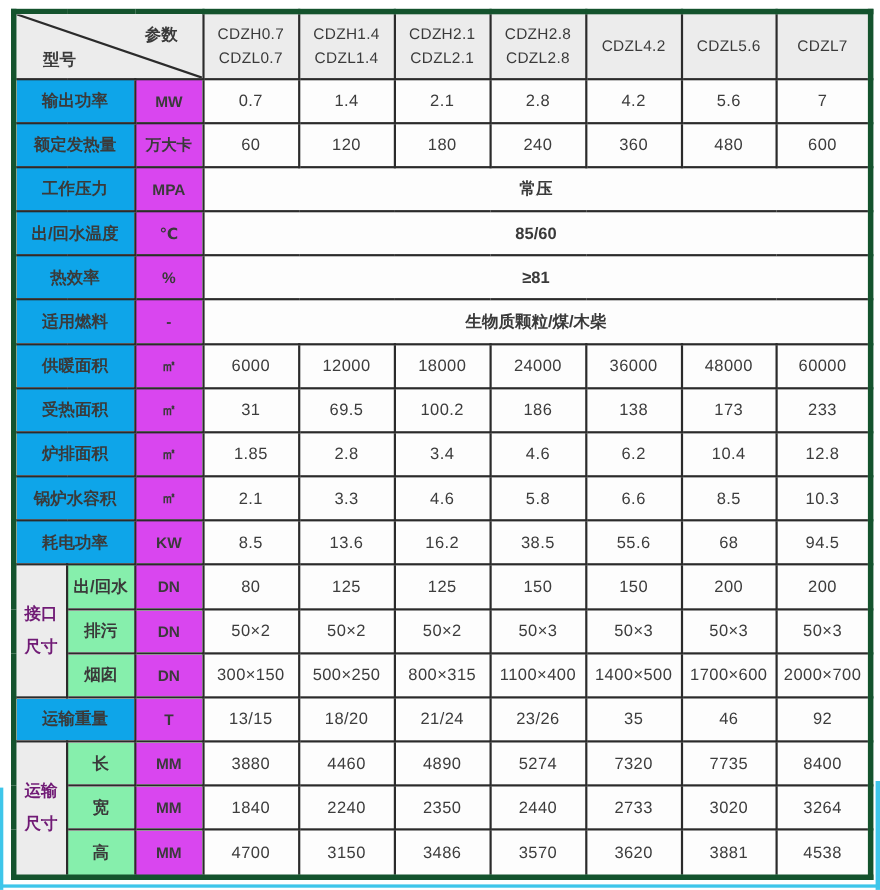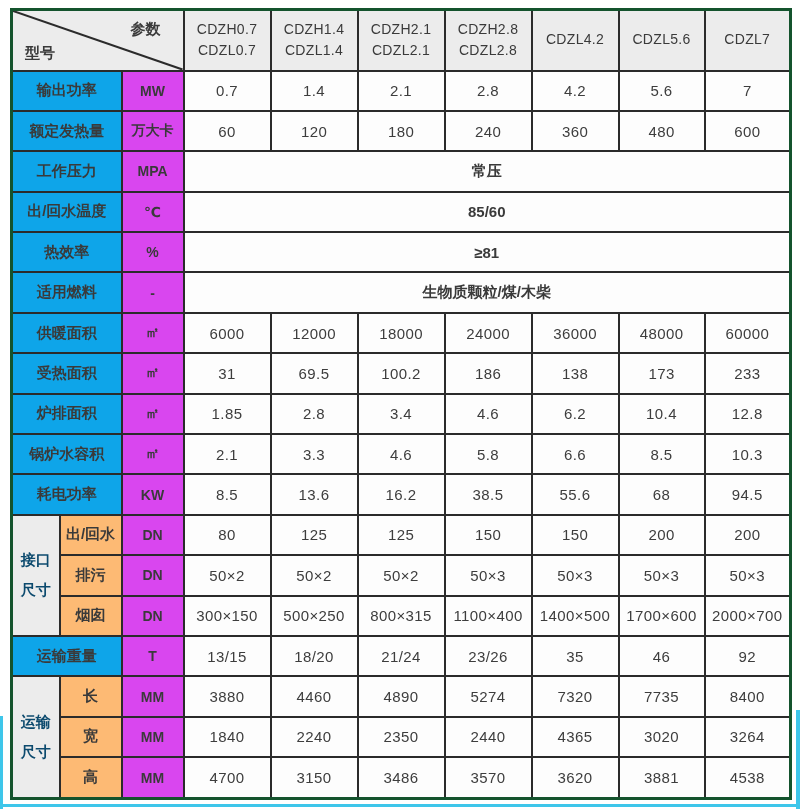--- a/index.html
+++ b/index.html
@@ -1,34 +1,34 @@
 <!DOCTYPE html>
 <html><head>
 <meta charset="utf-8">
 <style>
   html,body{margin:0;padding:0;background:#ffffff;}
   .stage{position:relative;width:800px;height:809px;background:#ffffff;overflow:hidden;
          font-family:"Liberation Sans","DejaVu Sans",sans-serif;}
   table.spec{position:absolute;left:10px;top:8px;width:781px;height:792px;
              border-collapse:collapse;table-layout:fixed;
-             border:3px solid #14532d;background:#fdfdfd;}
+             border:5px solid #14532d;background:#fdfdfd;}
   table.spec td, table.spec th{border:2px solid #2b2b2b;text-align:center;vertical-align:middle;
              padding:0;overflow:hidden;}
   thead tr{height:61px;}
   thead td, thead th{border-bottom:3px solid #2b2b2b;}
   .diag{position:relative;background:#ececec;}
   .diag svg{position:absolute;left:0;top:0;width:100%;height:100%;display:block;}
   .corner-top{position:absolute;right:22px;top:9px;font-size:15px;font-weight:700;color:#3a3a3a;}
-  .corner-bottom{position:absolute;left:12px;bottom:7px;font-size:15px;font-weight:700;color:#3a3a3a;}
+  .corner-bottom{position:absolute;left:24px;bottom:7px;font-size:15px;font-weight:700;color:#3a3a3a;}
   .model{background:#ececec;font-size:14px;font-weight:400;color:#3a3a3a;line-height:1.55;letter-spacing:.3px;}
   .model span{display:block;}
   .lbl{background:#0ea5e9;font-size:15px;font-weight:700;color:#3a3a3a;}
-  .grp{background:#ececec;font-size:15px;font-weight:700;color:#0c4a6e;line-height:2.0;}
+  .grp{background:#ececec;font-size:15px;font-weight:700;color:#701a75;line-height:2.0;}
   .grp span{display:block;}
-  .sub{background:#fdba74;font-size:15px;font-weight:700;color:#3a3a3a;}
+  .sub{background:#86efac;font-size:15px;font-weight:700;color:#3a3a3a;}
   .unit{background:#d946ef;font-size:14px;font-weight:700;color:#3a3a3a;}
   .val{background:#fdfdfd;font-size:15px;font-weight:400;color:#3d3d3d;letter-spacing:.4px;}
   .merged{background:#fdfdfd;font-size:15px;font-weight:700;color:#3a3a3a;margin-left:36px;}
   .frame{position:absolute;background:#3ec6ea;}
   .frame-left{left:0;top:716px;width:3px;height:93px;}
   .frame-right{right:0;top:710px;width:4px;height:99px;}
   .frame-bottom{left:0;top:804px;width:800px;height:3px;}
 </style>
 </head>
 <body>
@@ -245,21 +245,21 @@
         <td class="val">7735</td>
         <td class="val">8400</td>
       </tr>
       <tr>
         <td class="sub">宽</td>
         <td class="unit">MM</td>
         <td class="val">1840</td>
         <td class="val">2240</td>
         <td class="val">2350</td>
         <td class="val">2440</td>
-        <td class="val">4365</td>
+        <td class="val">2733</td>
         <td class="val">3020</td>
         <td class="val">3264</td>
       </tr>
       <tr>
         <td class="sub">高</td>
         <td class="unit">MM</td>
         <td class="val">4700</td>
         <td class="val">3150</td>
         <td class="val">3486</td>
         <td class="val">3570</td>

